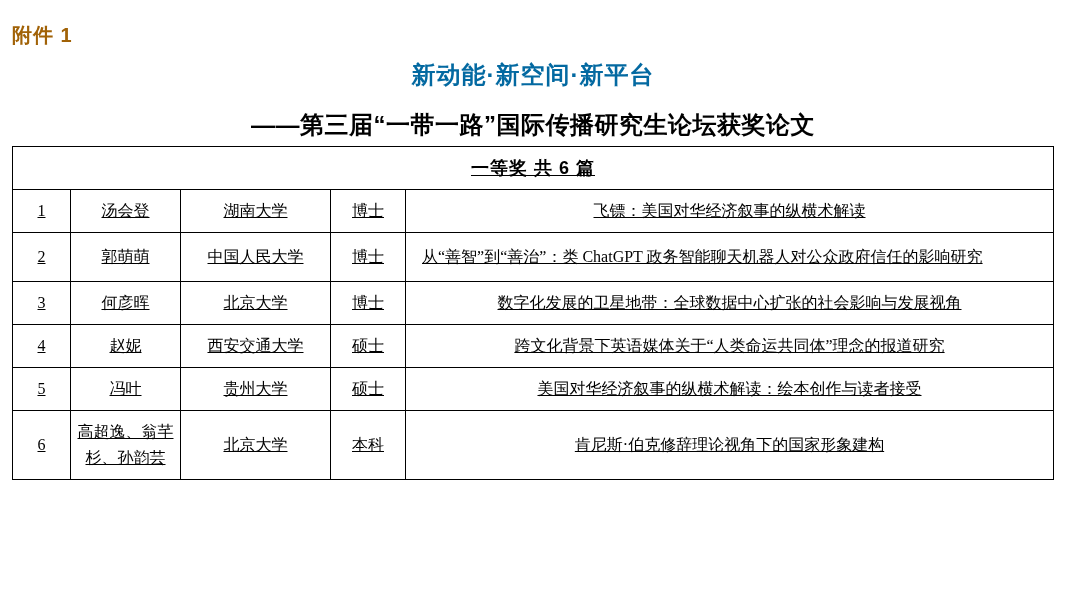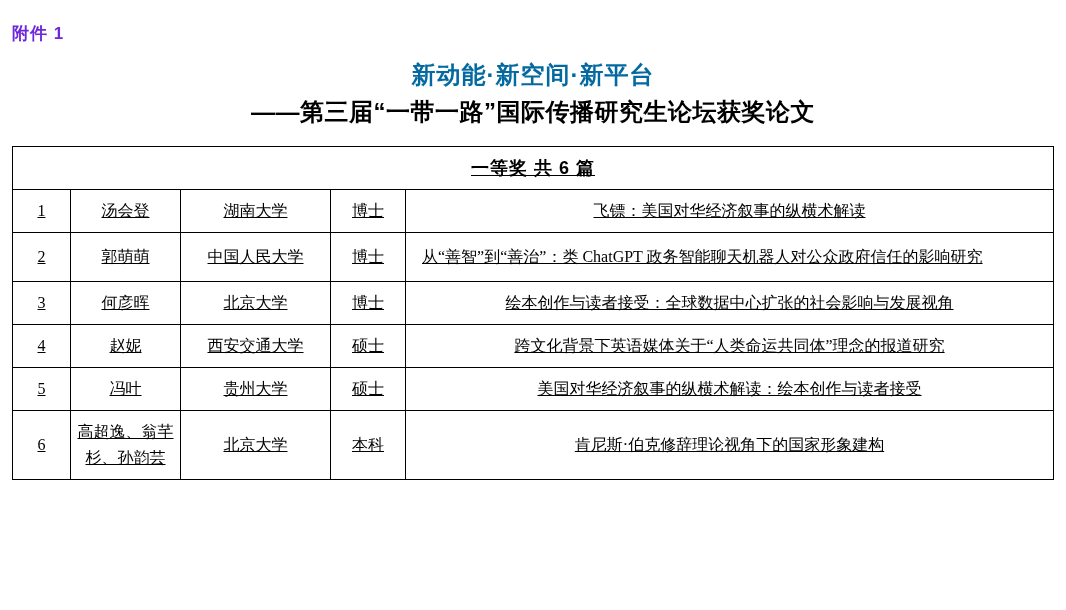--- a/index.html
+++ b/index.html
@@ -18,24 +18,24 @@
     position: relative;
     width: 1066px;
     height: 610px;
     box-sizing: border-box;
   }
   .attachment-label {
     position: absolute;
     left: 12px;
     top: 22px;
     font-family: "Liberation Sans", sans-serif;
-    font-size: 17px;
+    font-size: 20px;
     font-weight: bold;
     letter-spacing: 1px;
-    color: #6d28d9;
+    color: #a16207;
   }
   .title-block {
     position: absolute;
     left: 0;
     top: 58px;
     width: 1066px;
     text-align: center;
   }
   .title-main {
     font-family: "Liberation Sans", sans-serif;
@@ -44,21 +44,21 @@
     letter-spacing: 1px;
     line-height: 34px;
     color: #0369a1;
   }
   .title-sub {
     font-family: "Liberation Sans", sans-serif;
     font-size: 24px;
     font-weight: bold;
     letter-spacing: 0.5px;
     line-height: 36px;
-    margin-top: 2px;
+    margin-top: 15px;
     color: #000;
   }
   table.award-table {
     position: absolute;
     left: 12px;
     top: 146px;
     width: 1042px;
     border-collapse: collapse;
     table-layout: fixed;
     font-size: 16px;
@@ -145,21 +145,21 @@
         <td>中国人民大学</td>
         <td>博士</td>
         <td class="title-cell two-line">从“善智”到“善治”：类 ChatGPT 政务智能聊天机器人对公众政府信任的影响研究</td>
       </tr>
 
       <tr>
         <td>3</td>
         <td>何彦晖</td>
         <td>北京大学</td>
         <td>博士</td>
-        <td class="title-cell">绘本创作与读者接受：全球数据中心扩张的社会影响与发展视角</td>
+        <td class="title-cell">数字化发展的卫星地带：全球数据中心扩张的社会影响与发展视角</td>
       </tr>
 
       <tr>
         <td>4</td>
         <td>赵妮</td>
         <td>西安交通大学</td>
         <td>硕士</td>
         <td class="title-cell">跨文化背景下英语媒体关于“人类命运共同体”理念的报道研究</td>
       </tr>
 

